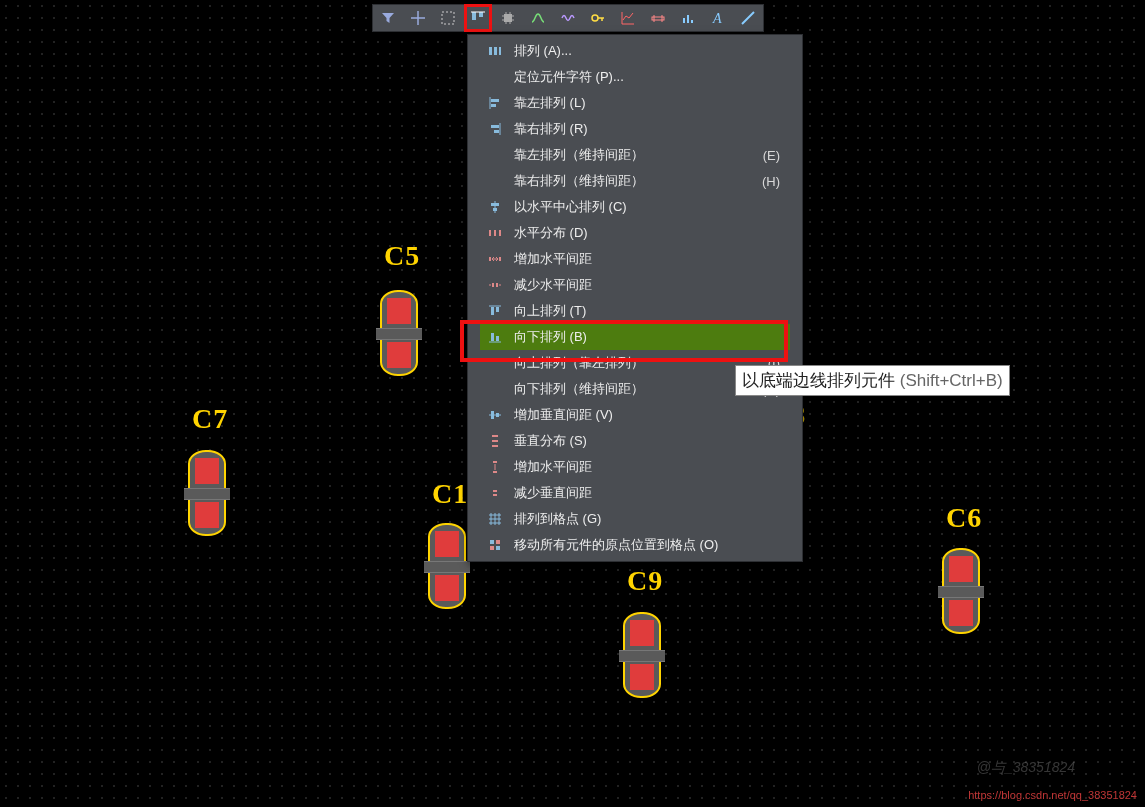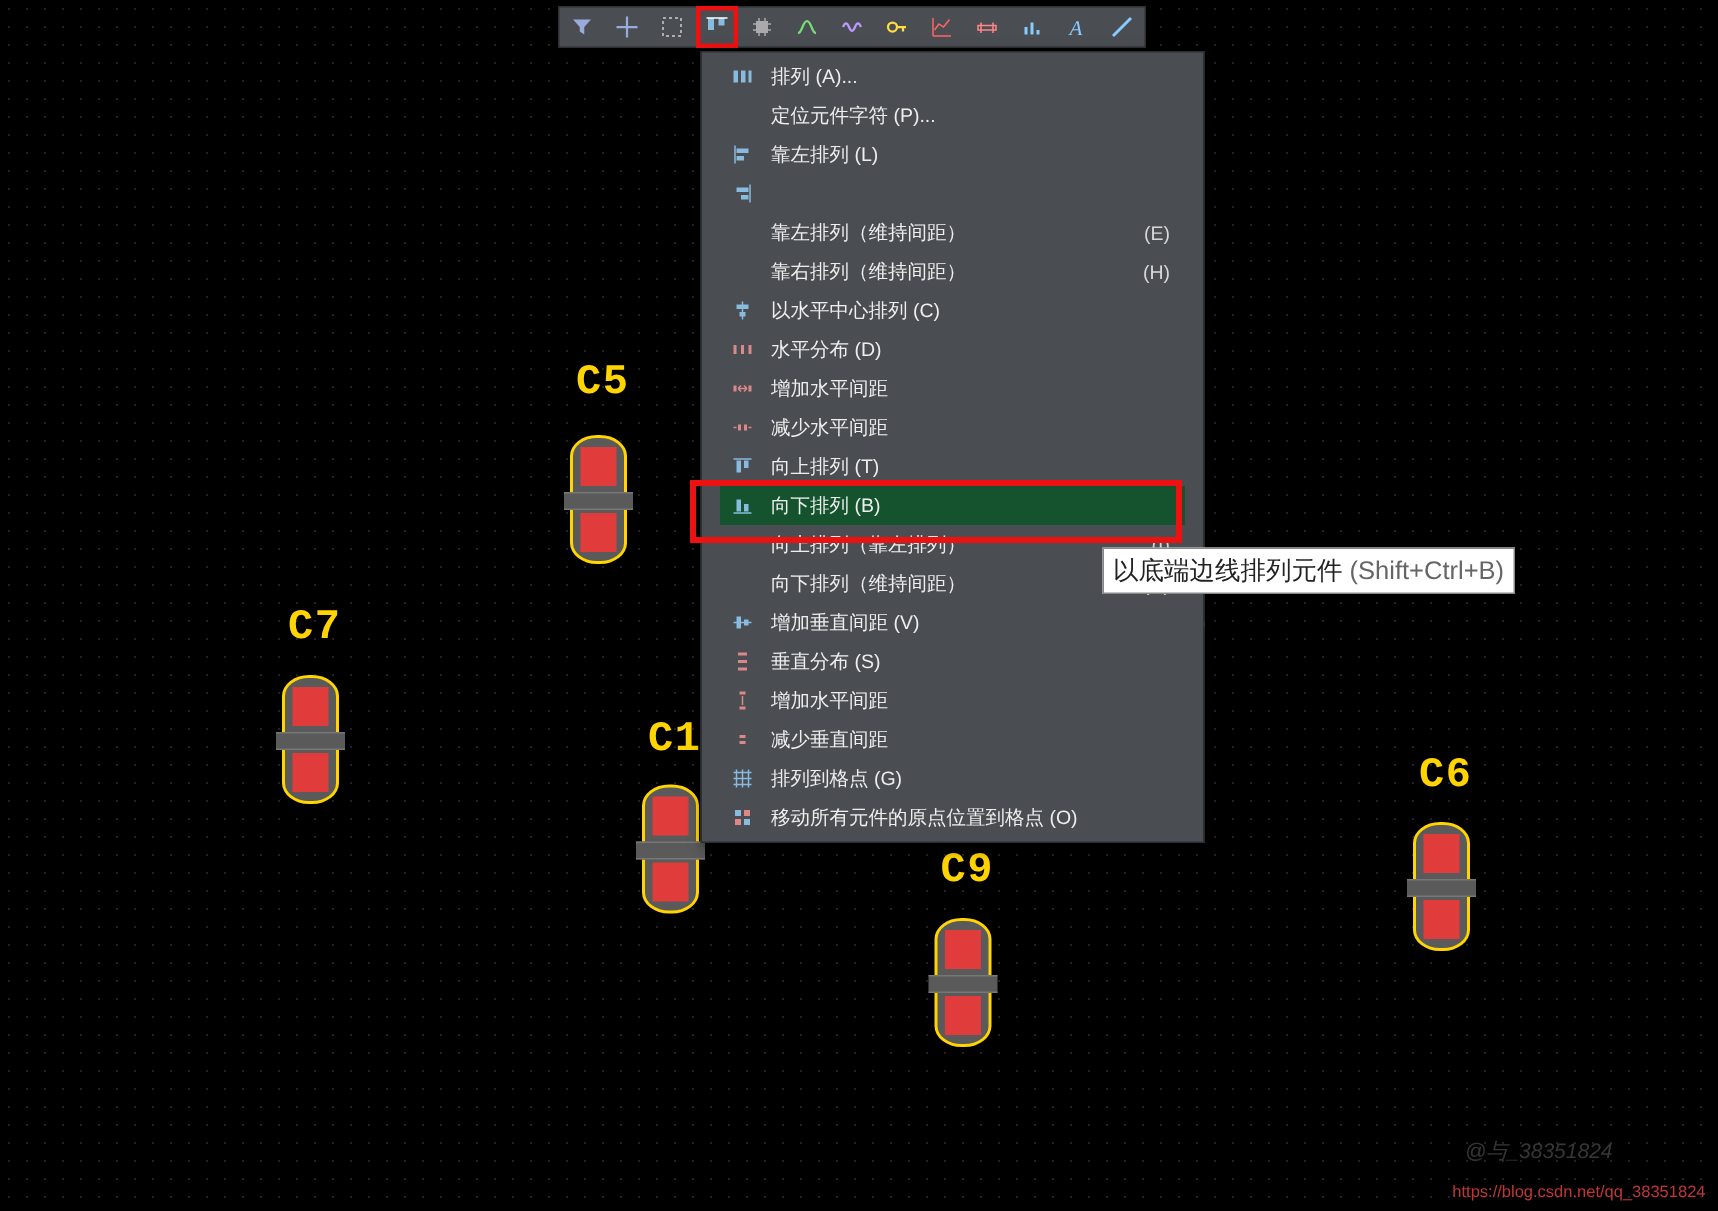--- a/index.html
+++ b/index.html
@@ -10,28 +10,28 @@
   
   .toolbar{position:absolute;left:372px;top:4px;height:26px;background:#4a4d52;border:1px solid #2d2f33;display:flex;align-items:center;padding:0 4px;gap:8px}
   .tbtn{width:22px;height:22px;display:flex;align-items:center;justify-content:center;color:#ccc;cursor:pointer}
   .tbtn svg{width:16px;height:16px}
   .tbtn.active{outline:3px solid #e11;outline-offset:0}
   
   .menu{position:absolute;left:467px;top:34px;width:310px;background:#4a4d52;border:1px solid #2d2f33;box-shadow:2px 3px 8px rgba(0,0,0,.6);padding:3px 12px;font-size:13px;color:#eee}
   .mitem{display:flex;align-items:center;height:26px;padding:0 10px 0 6px;white-space:nowrap;cursor:pointer}
   .mitem .micon{width:18px;height:18px;margin-right:10px;display:flex;align-items:center;justify-content:center;flex:0 0 18px}
   .mitem .micon svg{width:14px;height:14px}
-  .mitem.hl{background:#14532d}
+  .mitem.hl{background:#4d7c0f}
   .mitem .mlabel{flex:1}
   .mitem .mkey{color:#d8d8d8;margin-left:12px}
   .redbox{position:absolute;border:4px solid #e11;pointer-events:none}
   
   .tooltip{position:absolute;left:735px;top:365px;background:#fff;color:#222;font-size:17px;padding:3px 6px;border:1px solid #888;white-space:nowrap}
   .tooltip .tk{color:#666}
-  .clabel{position:absolute;font-family:Liberation Mono, monospace;font-weight:bold;font-size:28px;color:#ffd400;letter-spacing:1px}
+  .clabel{position:absolute;font-family:Liberation Serif, serif;font-weight:bold;font-size:28px;color:#ffd400;letter-spacing:1px}
   .body{position:absolute;width:38px;height:86px}
   .body .outline{position:absolute;inset:0;border:2px solid #ffd400;border-radius:18px/14px;background:#5a5a5a}
   .body .pad{position:absolute;left:7px;width:24px;height:26px;background:#e03c3c}
   .body .pad.t{top:8px}
   .body .pad.b{bottom:8px}
   .body .bar{position:absolute;left:-4px;right:-4px;top:50%;height:10px;margin-top:-5px;background:#5a5a5a;border-top:1px solid #777;border-bottom:1px solid #777}
   
   .wm{position:absolute;right:8px;bottom:6px;color:#ef4444;font-size:11px;font-family:Arial;opacity:.8;text-shadow:0 0 2px #000}
   .wm2{position:absolute;right:70px;bottom:30px;color:#888;font-size:14px;font-style:italic;opacity:.4}
 </style>
@@ -187,20 +187,21 @@
       <span class="mlabel">靠左排列 (L)</span>
     </div>
     <div class="mitem">
       <span class="micon">
         <svg viewBox="0 0 14 14">
           <path stroke="#8bd" d="M12 1v12"></path>
           <rect x="3" y="3" width="8" height="3" fill="#8bd"></rect>
           <rect x="6" y="8" width="5" height="3" fill="#8bd"></rect>
         </svg>
       </span>
+      <span class="mlabel">靠右排列 (R)</span>
     </div>
     <div class="mitem">
       <span class="micon"></span>
       <span class="mlabel">靠左排列（维持间距）</span>
       <span class="mkey">(E)</span>
     </div>
     <div class="mitem">
       <span class="micon"></span>
       <span class="mlabel">靠右排列（维持间距）</span>
       <span class="mkey">(H)</span>

